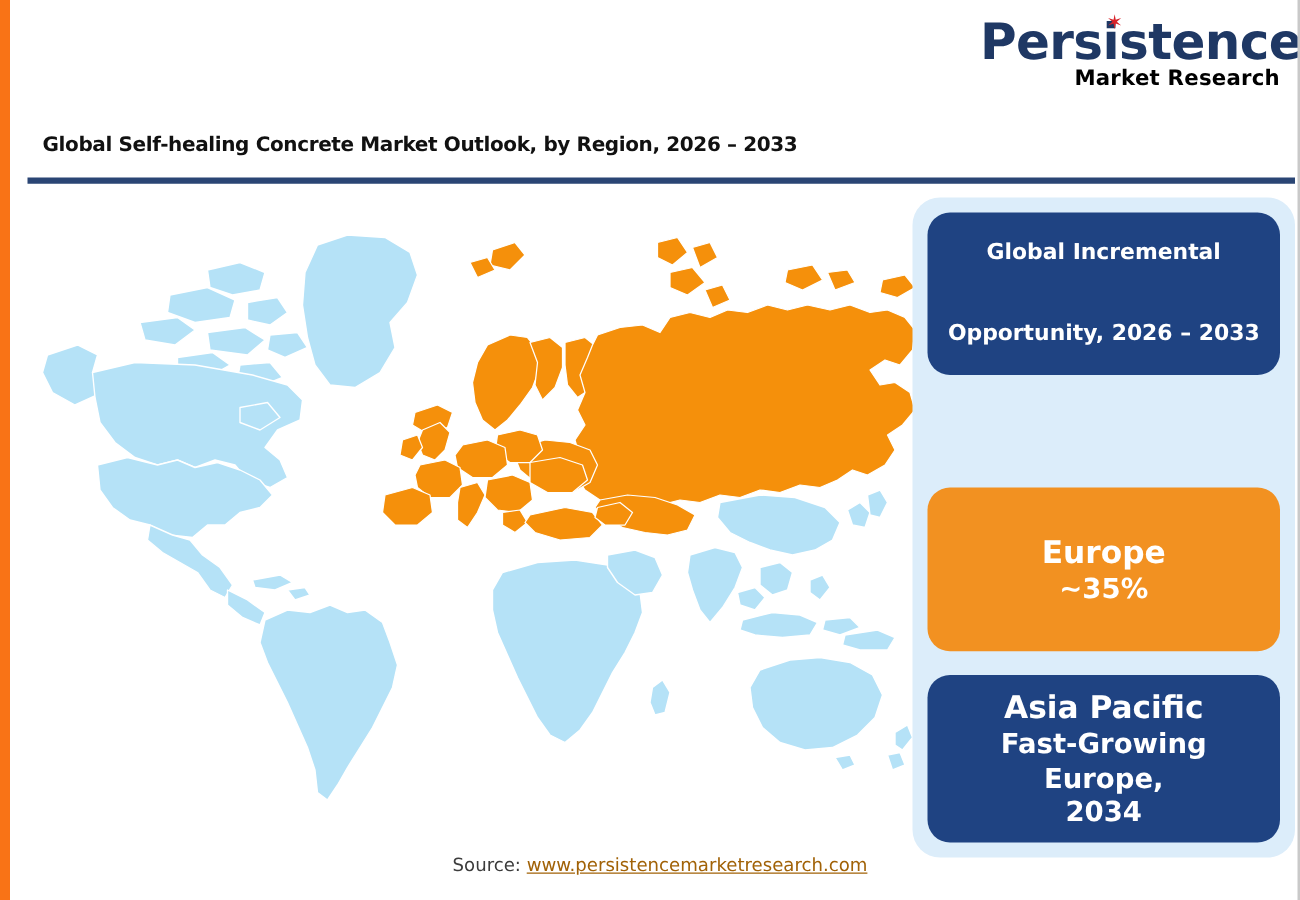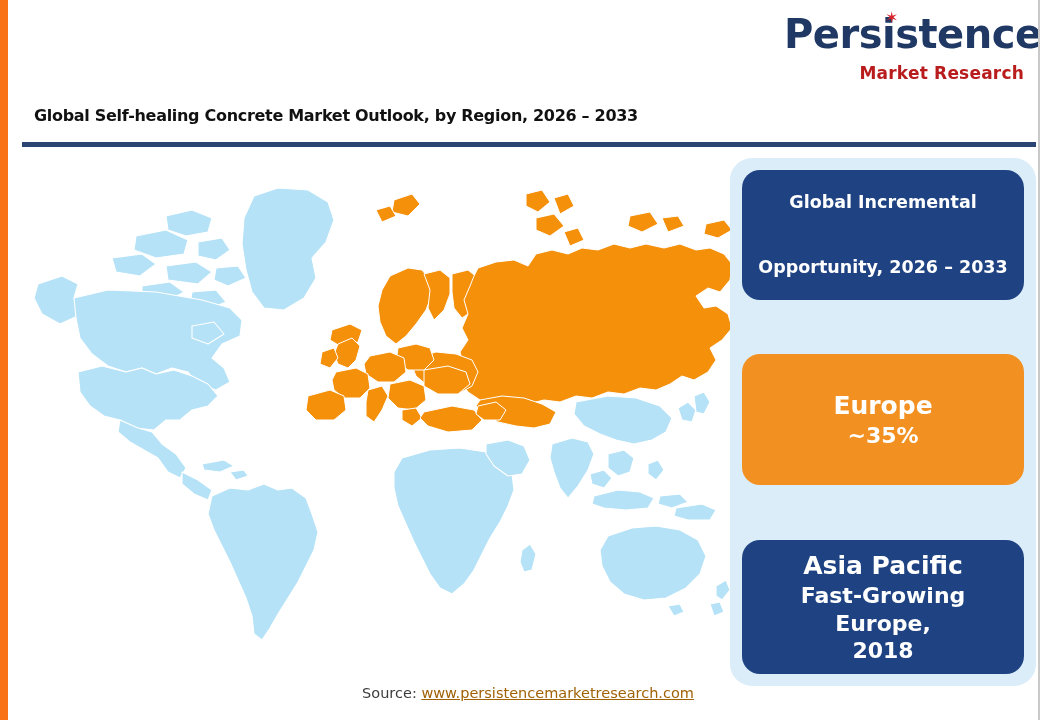--- a/index.html
+++ b/index.html
@@ -45,26 +45,26 @@
     top: -2px;
     width: 11px;
     height: 11px;
     color: #d8232a;
     font-size: 16px;
     line-height: 11px;
     text-align: center;
   }
   .logo-sub {
     display: block;
-    margin-top: 11px;
+    margin-top: 1px;
     font-family: "DejaVu Sans", sans-serif;
     font-weight: bold;
     font-size: 17px;
     letter-spacing: 0.2px;
-    color: #b91c1c;
+    color: #000000;
   }
 
   
   .title {
     position: absolute;
     left: 26px;
     top: 106px;
     font-family: "DejaVu Sans", sans-serif;
     font-size: 16px;
     font-weight: bold;
@@ -111,21 +111,21 @@
     flex-direction: column;
     align-items: center;
     justify-content: center;
     text-align: center;
     color: #ffffff;
     font-family: "DejaVu Sans", sans-serif;
     font-weight: bold;
     padding: 4px 10px;
   }
   .card-navy { background: #1f4382; }
-  .card-orange { background: #f29121; }
+  .card-orange { background: #f29121; margin-top: 36px; }
 
   #card-opportunity { top: 12px; height: 130px; gap: 44px; }
   #card-leading { top: 196px; height: 131px; }
   #card-fastgrowing { top: 382px; height: 134px; }
 
   .c-line-sm { font-size: 17.5px; line-height: 1.22; }
   .c-line-lg { font-size: 25px; line-height: 1.3; }
   .c-line-md { font-size: 22px; line-height: 1.25; }
   .c-line-xl { font-size: 26px; line-height: 1.3; }
 
@@ -306,21 +306,21 @@
     </div>
 
     <div class="card card-orange" id="card-leading">
       <div class="c-line-lg">Europe</div>
       <div class="c-line-md">~35%</div>
     </div>
 
     <div class="card card-navy" id="card-fastgrowing">
       <div class="c-line-lg">Asia Pacific</div>
       <div class="c-line-md">Fast-Growing Europe,</div>
-      <div class="c-line-md">2018</div>
+      <div class="c-line-md">2034</div>
     </div>
 
   </div>
 
   <div class="source">
     <span>Source:</span>
     <span class="link">www.persistencemarketresearch.com</span>
   </div>
 
 </div>

